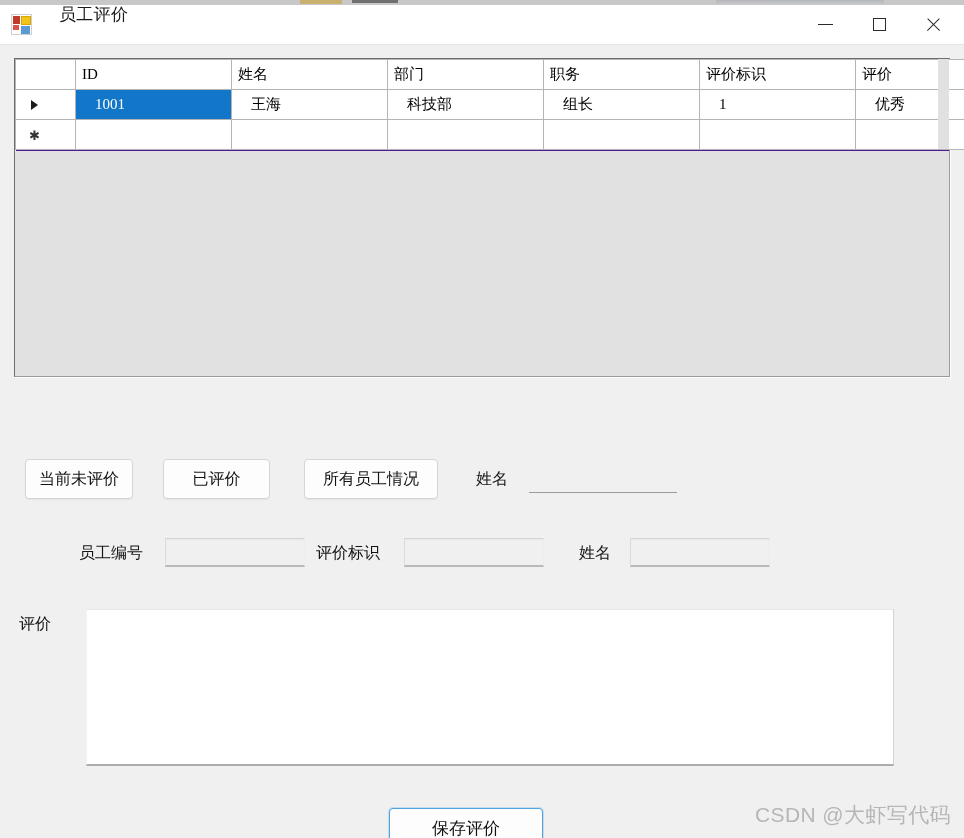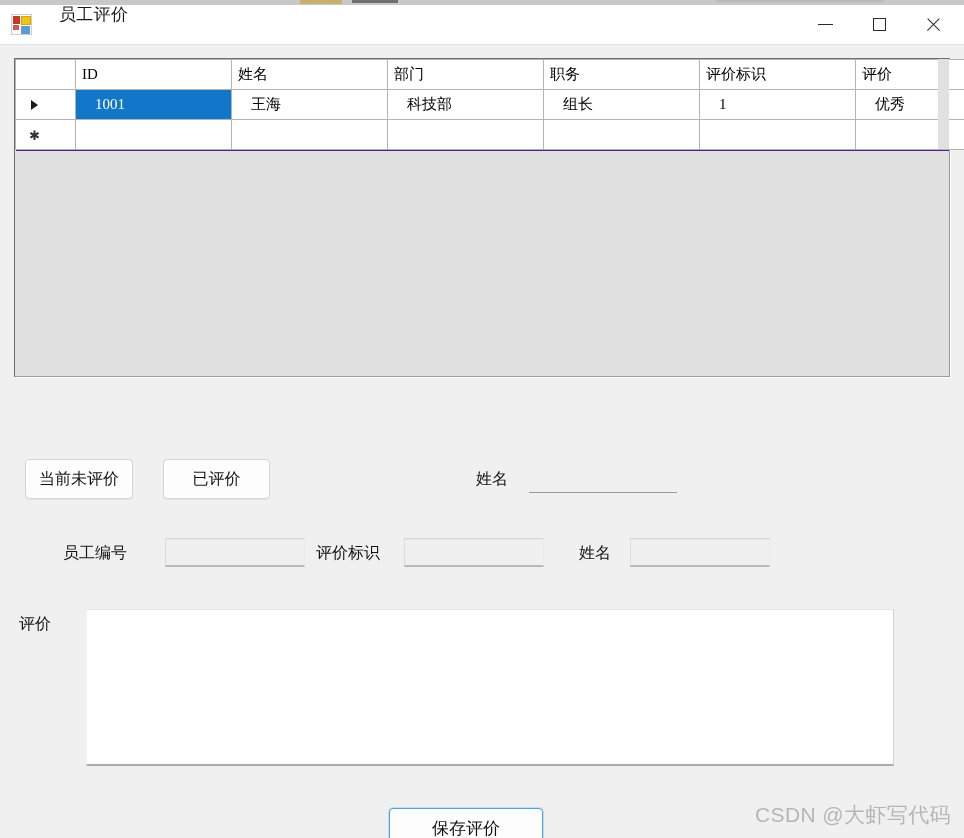--- a/index.html
+++ b/index.html
@@ -233,21 +233,21 @@
 
   
   .lbl {
     position: absolute;
     font-size: 16px;
     color: #141414;
     line-height: 20px;
     white-space: nowrap;
   }
   .lbl-name-top { left: 476px; top: 424px; }
-  .lbl-empno    { left: 63px;  top: 498px; }
+  .lbl-empno    { left: 79px;  top: 498px; }
   .lbl-flag     { left: 316px; top: 498px; }
   .lbl-name2    { left: 579px; top: 498px; }
   .lbl-eval     { left: 19px;  top: 569px; }
 
   
   .txt-flat {
     position: absolute;
     background: #f0f0f0;
     border: none;
     border-bottom: 1px solid #9b9b9b;
@@ -381,20 +381,21 @@
             <td class="col-post"></td>
             <td class="col-flag"></td>
             <td class="col-eval"></td>
           </tr>
         </tbody>
       </table>
     </div>
 
     <div class="wbtn btn-unrated">当前未评价</div>
     <div class="wbtn btn-rated">已评价</div>
+    <div class="wbtn btn-allemp">所有员工情况</div>
 
     <div class="lbl lbl-name-top">姓名</div>
     <input class="txt-flat txt-name-top" type="text" value="" style="">
 
 
     <div class="lbl lbl-empno">员工编号</div>
     <input class="txt-sunken txt-empno" type="text" value="" style="">
 
     <div class="lbl lbl-flag">评价标识</div>
     <input class="txt-sunken txt-flag" type="text" value="" style="">

